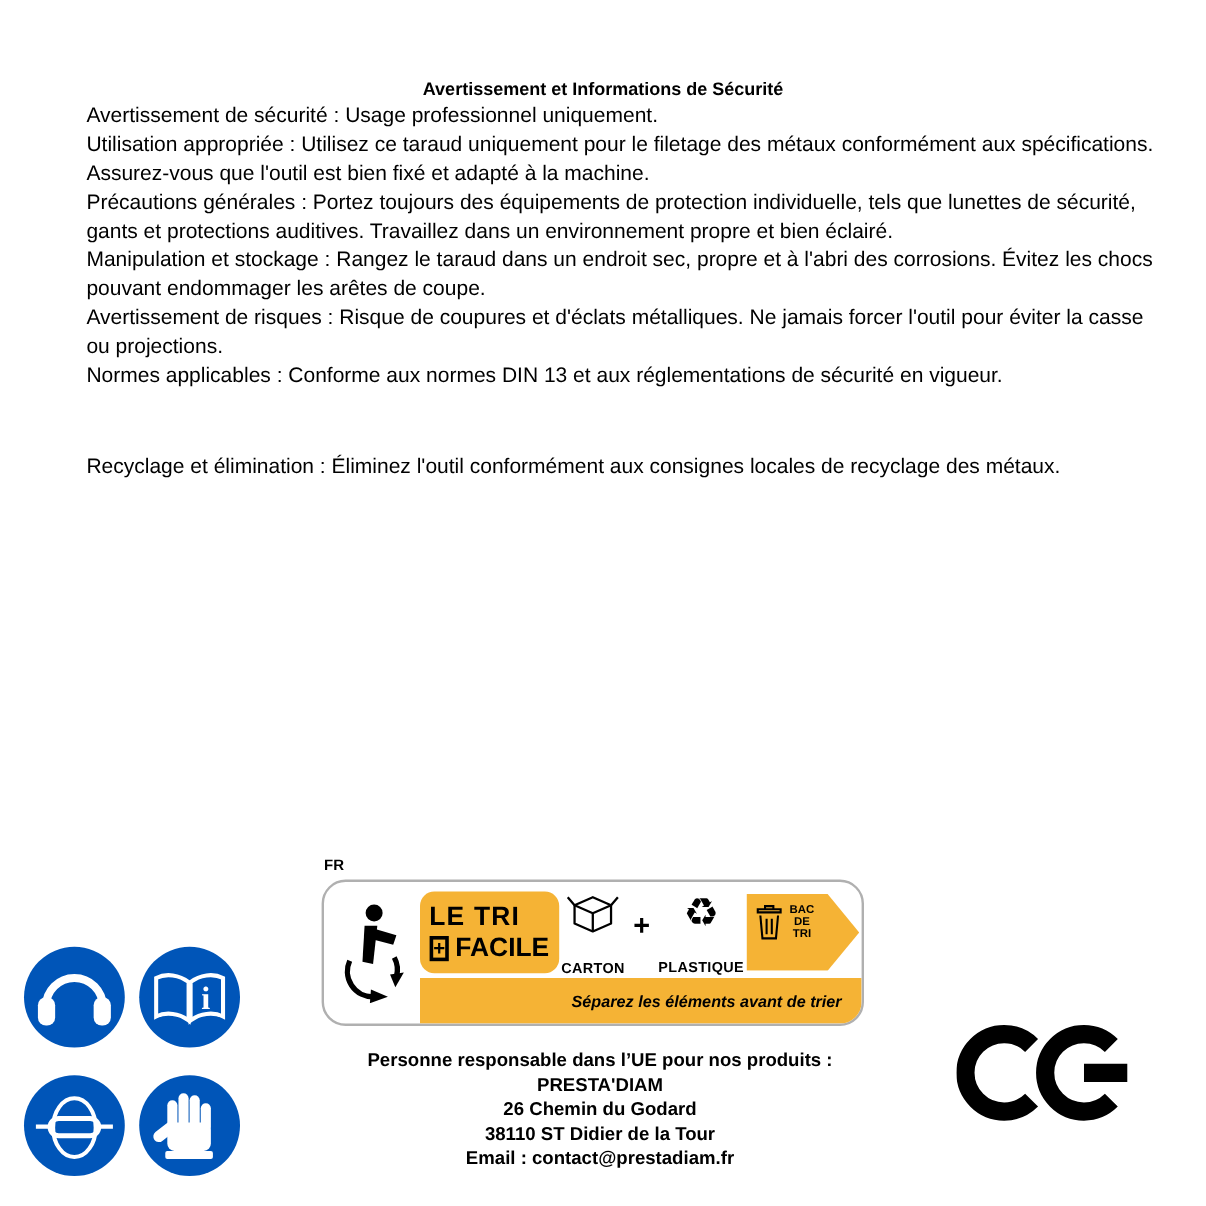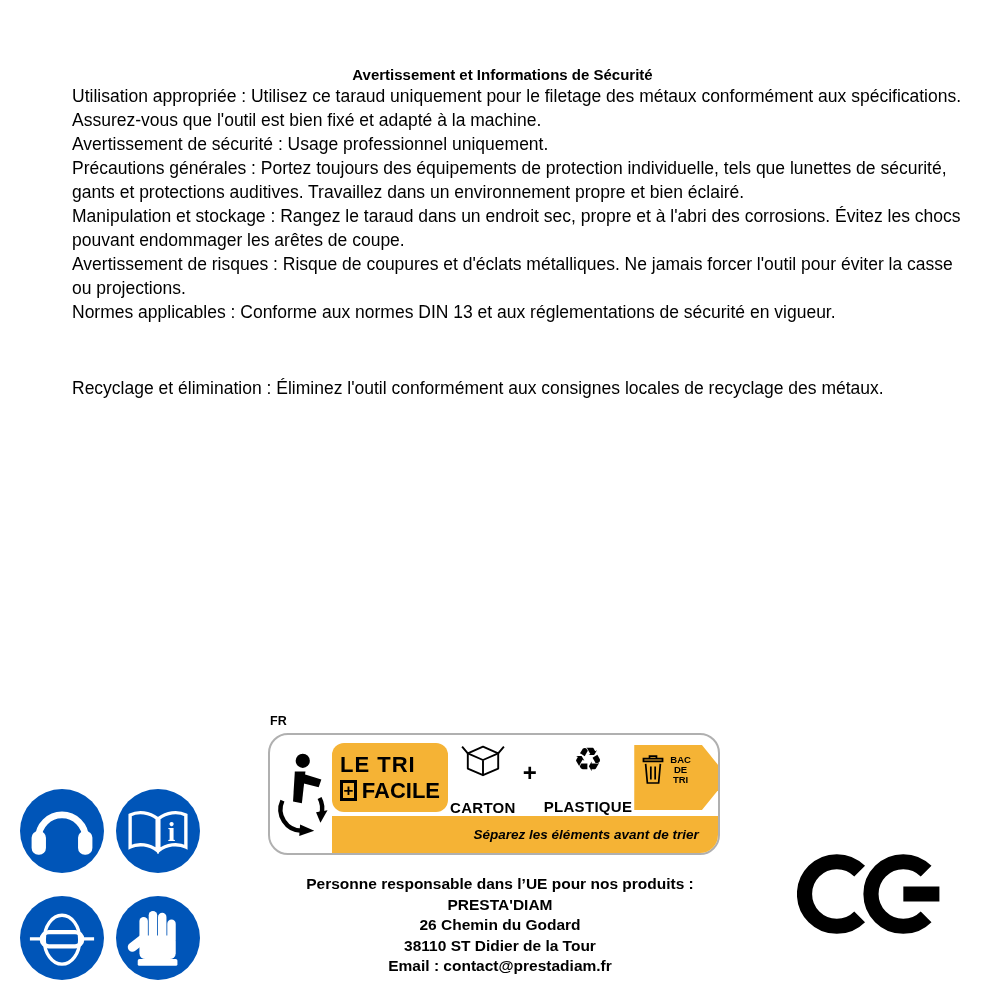--- a/index.html
+++ b/index.html
@@ -48,21 +48,21 @@
   .tri-badge .line1 { font-weight:bold; font-size:22px; letter-spacing:1px; line-height:26px; }
   .tri-badge .line2 { display:flex; align-items:center; gap:5px; font-weight:bold; font-size:22px; line-height:26px; }
   .plus-box {
     width:21px; height:21px; border:3px solid #000;
     display:flex; align-items:center; justify-content:center;
     font-size:17px; font-weight:bold; line-height:1;
   }
 
   .materials { flex:1; display:flex; align-items:center; justify-content:center; gap:7px; padding:6px 2px 0 2px; }
   .material { display:flex; flex-direction:column; align-items:center; }
-  .material-label { font-size:15px; font-weight:bold; letter-spacing:0.3px; margin-top:20px; }
+  .material-label { font-size:12px; font-weight:bold; letter-spacing:0.3px; margin-top:20px; }
   .mat-plus { font-size:24px; font-weight:bold; padding-bottom:12px; }
   .recycle-glyph { font-size:33px; line-height:36px; }
 
   .tri-flag {
     background:#F5B335; width:94px; margin:10px 2px 6px 0;
     clip-path:polygon(0 0, 72% 0, 100% 50%, 72% 100%, 0 100%);
     display:flex; align-items:center; gap:4px; padding:4px 22px 20px 6px;
   }
   .bac-text { font-size:9.5px; font-weight:bold; line-height:10px; text-align:center; }
 
@@ -81,22 +81,22 @@
   .ce-mark { position:absolute; left:797px; top:852px; }
 </style>
 </head>
 <body>
 
 <div class="page">
 
   <div class="page-title">Avertissement et Informations de Sécurité</div>
 
   <div class="body-text">
+    <p>Avertissement de sécurité : Usage professionnel uniquement.</p>
     <p>Utilisation appropriée : Utilisez ce taraud uniquement pour le filetage des métaux conformément aux spécifications. Assurez-vous que l'outil est bien fixé et adapté à la machine.</p>
-    <p>Avertissement de sécurité : Usage professionnel uniquement.</p>
     <p>Précautions générales : Portez toujours des équipements de protection individuelle, tels que lunettes de sécurité, gants et protections auditives. Travaillez dans un environnement propre et bien éclairé.</p>
     <p>Manipulation et stockage : Rangez le taraud dans un endroit sec, propre et à l'abri des corrosions. Évitez les chocs pouvant endommager les arêtes de coupe.</p>
     <p>Avertissement de risques : Risque de coupures et d'éclats métalliques. Ne jamais forcer l'outil pour éviter la casse ou projections.</p>
     <p>Normes applicables : Conforme aux normes DIN 13 et aux réglementations de sécurité en vigueur.</p>
     <p class="recycle-para">Recyclage et élimination : Éliminez l'outil conformément aux consignes locales de recyclage des métaux.</p>
   </div>
 
   <div class="safety-icons">
     <div class="icon-circle">
       <svg viewBox="0 0 90 90">

